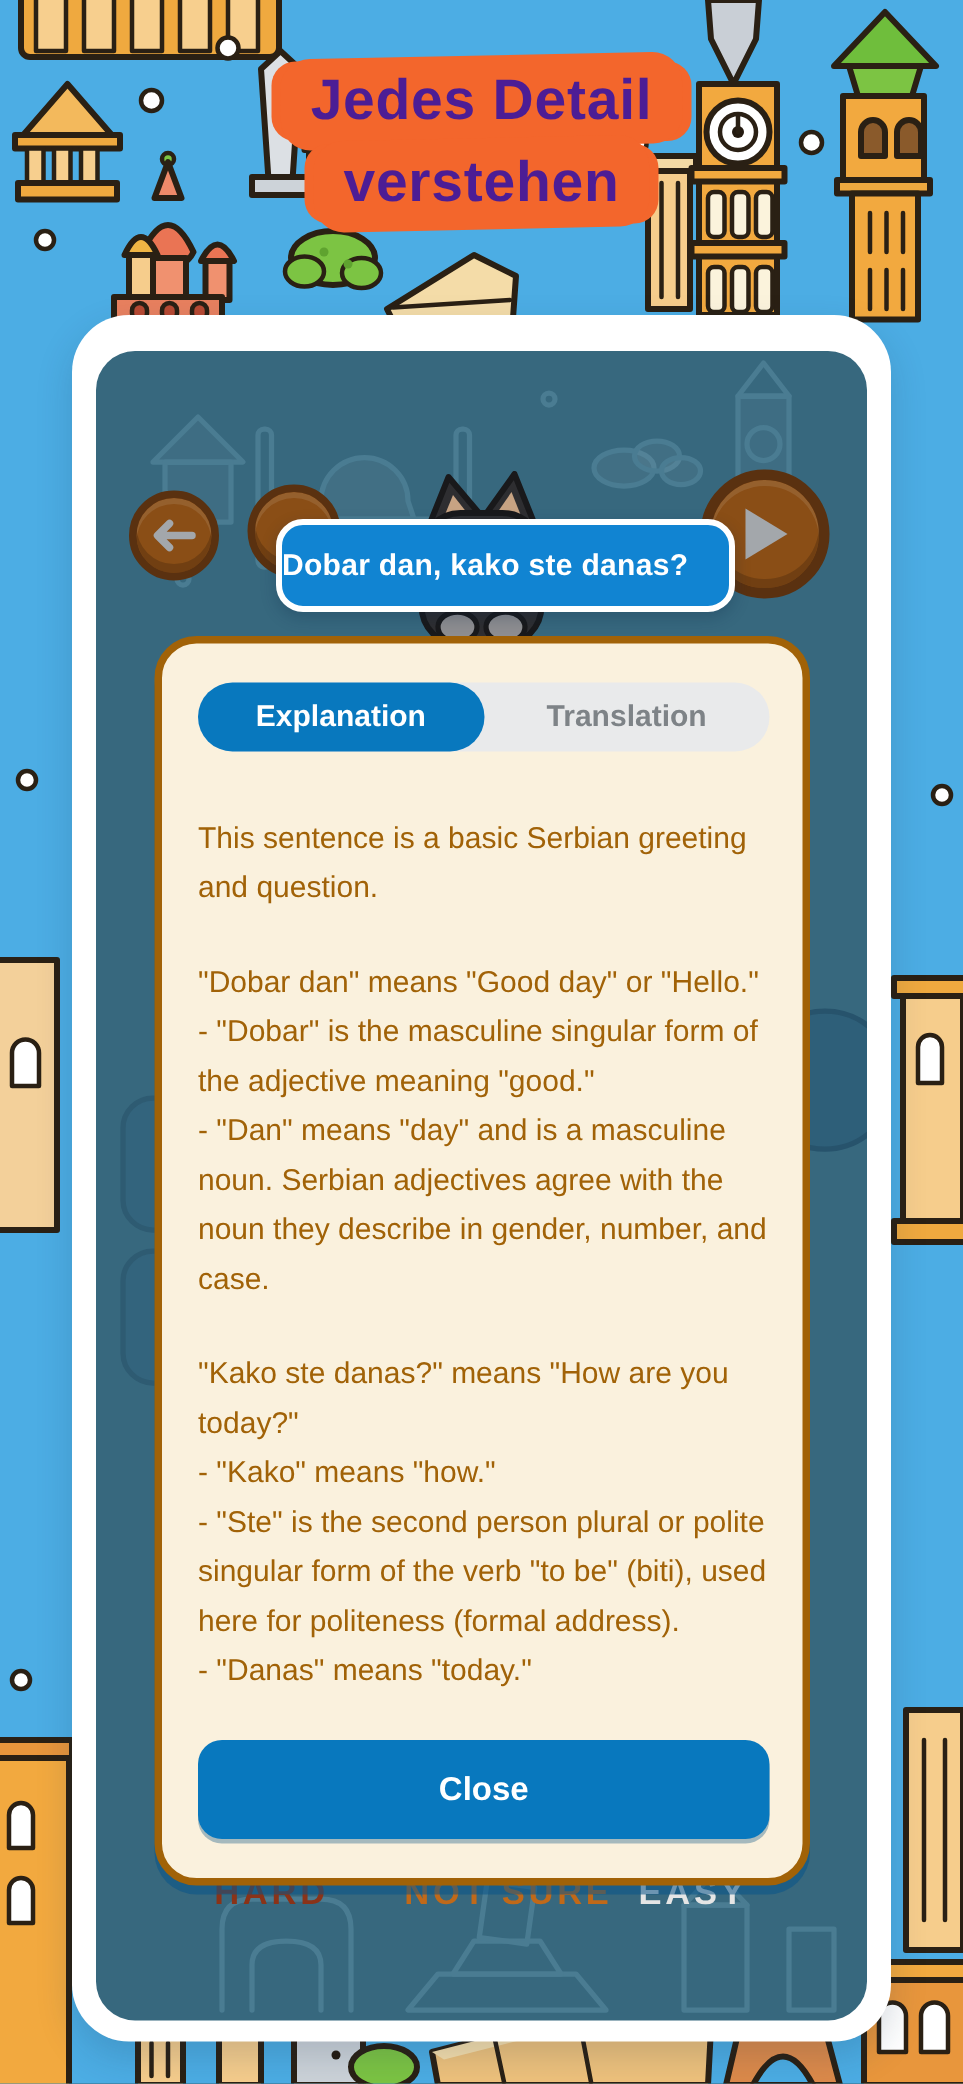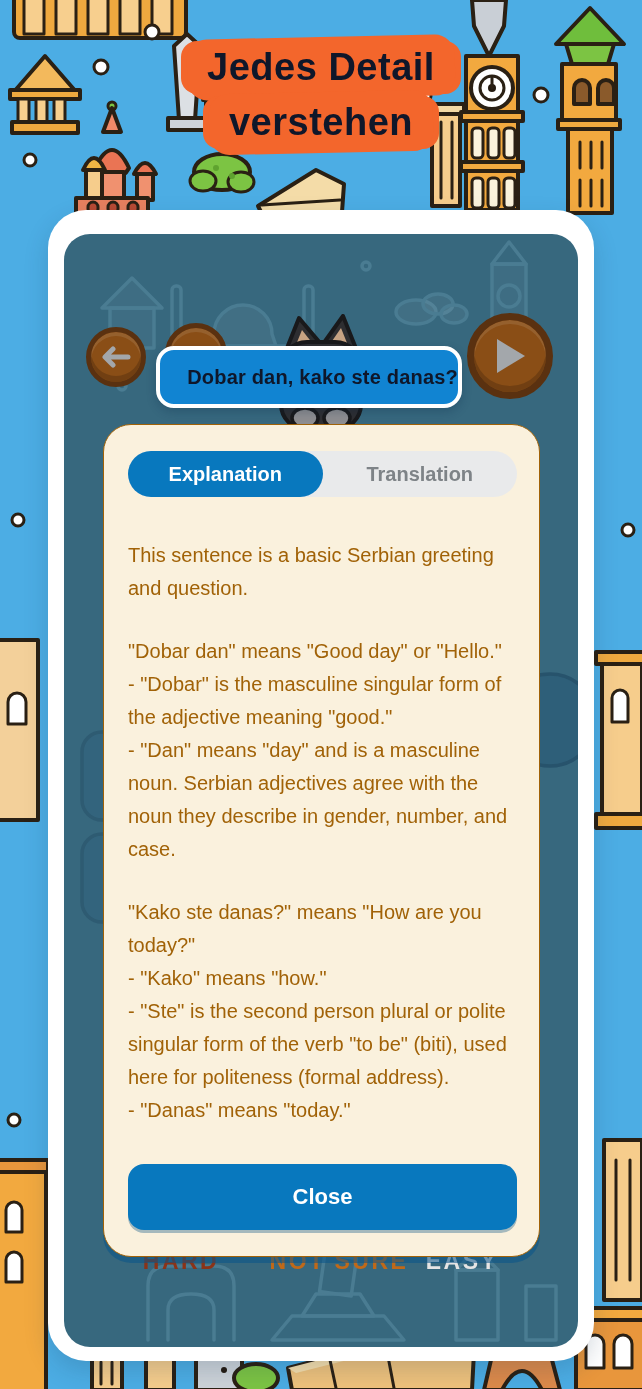--- a/index.html
+++ b/index.html
@@ -17,21 +17,21 @@
   .title-wrap{left:0;top:40px;width:642px;display:flex;flex-direction:column;align-items:center;z-index:3;}
   .scribble{
     position:absolute;top:52px;left:255px;width:150px;height:24px;z-index:0;
     background:#D9511E;border-radius:9px;transform:rotate(-2deg);
     background-image:linear-gradient(#B23E12 3px, transparent 3px),linear-gradient(transparent 12px, #B23E12 12px, #B23E12 15px, transparent 15px);
     background-size:100% 100%;
   }
   .pill{
     position:relative;z-index:2;background:#F3662C;border-radius:16px;
     padding:5px 26px;margin:1px 0;
-    color:#0f172a;font-size:38px;font-weight:bold;letter-spacing:0.5px;
+    color:#4c1d95;font-size:38px;font-weight:bold;letter-spacing:0.5px;
   }
   .pill::before{
     content:"";position:absolute;inset:-4px 6px;background:#F3662C;border-radius:20px;
     transform:rotate(-1.2deg);z-index:-1;
   }
 
   
   .card{
     left:48px;top:210px;width:546px;height:1151px;background:#FFFFFF;border-radius:38px;
     z-index:4;box-shadow:0 10px 24px rgba(20,50,80,.18);
@@ -49,40 +49,40 @@
   }
   .btn-back{left:22px;top:93px;width:60px;height:60px;}
   .btn-audio{left:101px;top:89px;width:62px;height:62px;}
   .btn-play{left:403px;top:79px;width:86px;height:86px;border-width:7px;}
 
   
   .dog{left:211px;top:80px;z-index:3;}
 
   
   .bubble{
-    left:92px;top:112px;width:306px;height:62px;z-index:4;
+    left:120px;top:112px;width:306px;height:62px;z-index:4;
     background:#1184D2;border:4px solid #FFFFFF;border-radius:18px;box-sizing:border-box;
-    display:flex;align-items:center;justify-content:flex-end;
-    color:#0f172a;font-size:20px;font-weight:600;letter-spacing:0.2px;
+    display:flex;align-items:center;justify-content:flex-start;
+    color:#ffffff;font-size:20px;font-weight:600;letter-spacing:0.2px;
     box-shadow:0 4px 10px rgba(10,40,70,.25);
   }
 
   
   .rating-label{
     position:absolute;top:1014px;transform:translateX(-50%);
     font-size:23px;font-weight:bold;letter-spacing:2.5px;
   }
   .rating-hard{left:117px;color:#8A3318;}
   .rating-notsure{left:258px;color:#C06919;margin-left:17px;}
   .rating-easy{left:398px;color:#e5e5e5;}
 
   
   .modal{
     left:103px;top:424px;width:437px;height:833px;z-index:6;box-sizing:border-box;
-    background:#FAF1DD;border:1px solid #a16207;border-radius:28px;
+    background:#FAF1DD;border:5px solid #a16207;border-radius:28px;
     box-shadow:0 6px 0 rgba(9,84,136,.55);
     padding:26px 22px 26px 24px;
   }
   .tabs{
     width:100%;height:46px;background:#E9EAEB;border-radius:23px;display:flex;
   }
   .tab{
     flex:1;display:flex;align-items:center;justify-content:center;border-radius:23px;
     font-size:20px;font-weight:bold;color:#7E8387;cursor:default;
   }

